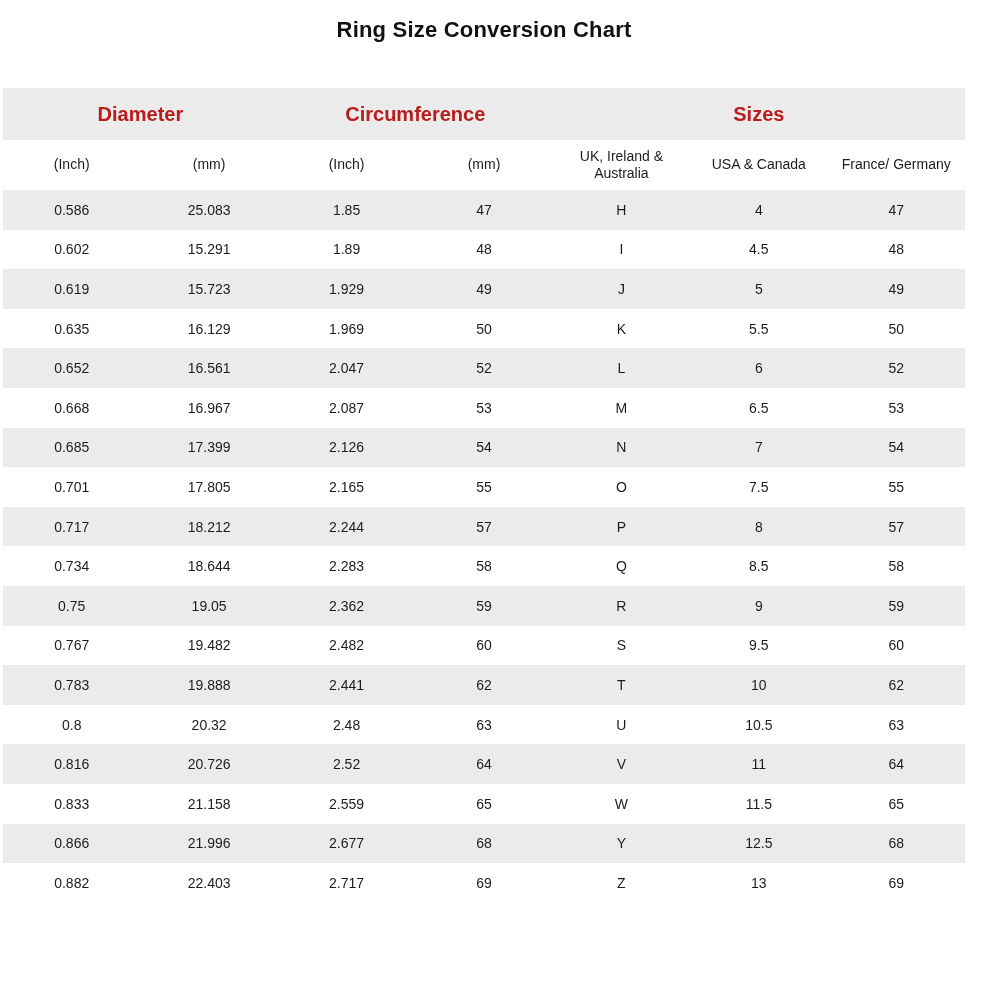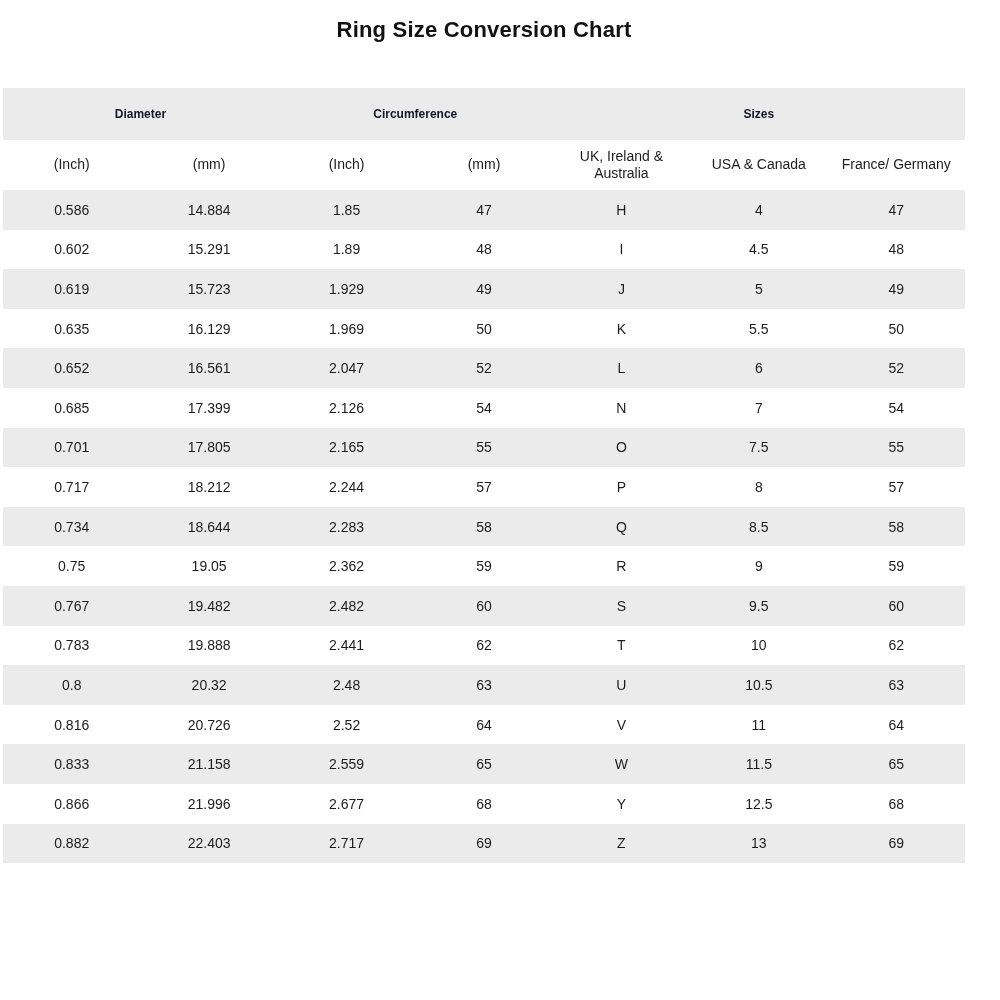--- a/index.html
+++ b/index.html
@@ -33,23 +33,23 @@
     table-layout: fixed;
   }
   th, td {
     text-align: center;
     vertical-align: middle;
     padding: 0 5px;
   }
   thead tr.group-row th {
     height: 52px;
     background: #ebebeb;
-    font-size: 12px;
+    font-size: 20px;
     font-weight: bold;
-    color: #0f172a;
+    color: #b91c1c;
   }
   thead tr.sub-row th {
     height: 50px;
     background: #ffffff;
     font-size: 14px;
     font-weight: normal;
     line-height: 1.25;
     color: #1c1c1c;
   }
   tbody td {
@@ -81,21 +81,21 @@
         <th>(Inch)</th>
         <th>(mm)</th>
         <th>UK, Ireland &amp; Australia</th>
         <th>USA &amp; Canada</th>
         <th>France/ Germany</th>
       </tr>
     </thead>
     <tbody>
         <tr>
           <td>0.586</td>
-          <td>14.884</td>
+          <td>25.083</td>
           <td>1.85</td>
           <td>47</td>
           <td>H</td>
           <td>4</td>
           <td>47</td>
         </tr>
         <tr>
           <td>0.602</td>
           <td>15.291</td>
           <td>1.89</td>
@@ -125,20 +125,29 @@
         <tr>
           <td>0.652</td>
           <td>16.561</td>
           <td>2.047</td>
           <td>52</td>
           <td>L</td>
           <td>6</td>
           <td>52</td>
         </tr>
         <tr>
+          <td>0.668</td>
+          <td>16.967</td>
+          <td>2.087</td>
+          <td>53</td>
+          <td>M</td>
+          <td>6.5</td>
+          <td>53</td>
+        </tr>
+        <tr>
           <td>0.685</td>
           <td>17.399</td>
           <td>2.126</td>
           <td>54</td>
           <td>N</td>
           <td>7</td>
           <td>54</td>
         </tr>
         <tr>
           <td>0.701</td>

